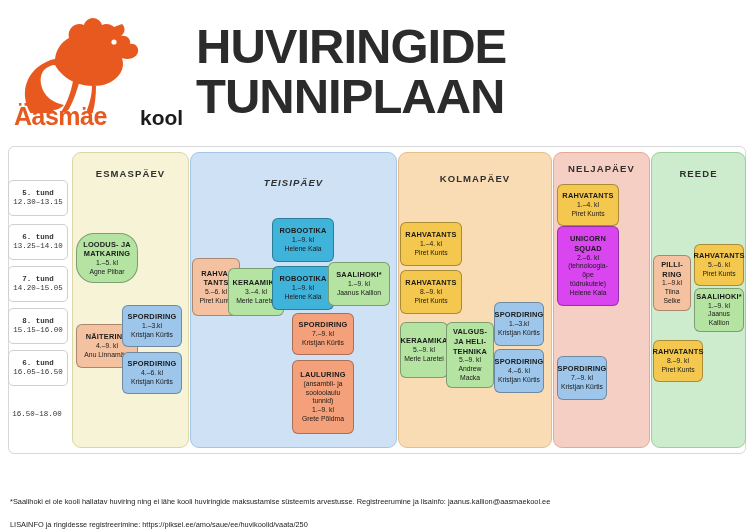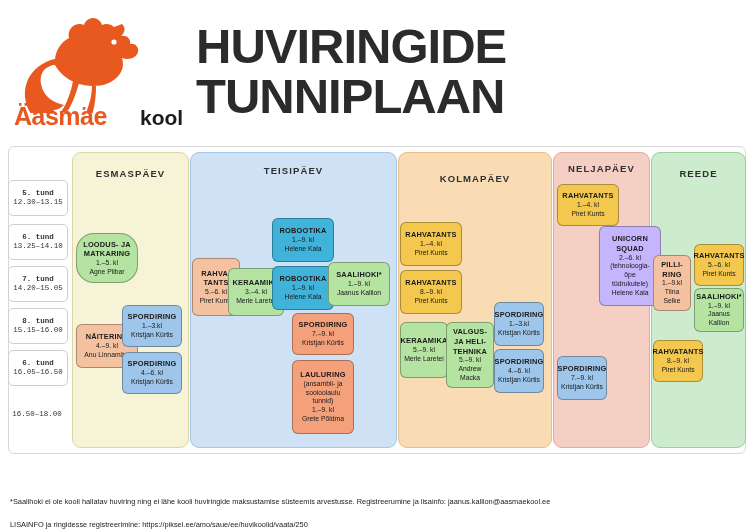--- a/index.html
+++ b/index.html
@@ -108,21 +108,21 @@
   <div class="title2">TUNNIPLAAN</div>
 
 
   <div class="frame"></div>
 
   <div class="panel" style="left:72px;top:152px;width:115px;height:294px;background:#f6f3d6;border:1px solid #ddd6a2;">
     <div class="panel-title" style="top:15px;">ESMASPÄEV</div>
   </div>
 
   <div class="panel" style="left:190px;top:152px;width:205px;height:294px;background:#cfe2f5;border:1px solid #a4c6e8;">
-    <div class="panel-title" style="top:12px;">TEISIPÄEV</div>
+    <div class="panel-title" style="top:24px;font-style:italic;">TEISIPÄEV</div>
   </div>
 
   <div class="panel" style="left:398px;top:152px;width:152px;height:294px;background:#f9dcb4;border:1px solid #e5bf8b;">
     <div class="panel-title" style="top:20px;">KOLMAPÄEV</div>
   </div>
 
   <div class="panel" style="left:553px;top:152px;width:95px;height:294px;background:#f6cfc4;border:1px solid #e2ab97;">
     <div class="panel-title" style="top:10px;">NELJAPÄEV</div>
   </div>
 
@@ -264,21 +264,21 @@
     <div class="d">7.–9. kl</div>
     <div class="d">Kristjan Kürtis</div>
   </div>
 
   <div class="card" style="left:557px;top:184px;width:62px;height:42px;background:#f4c84e;">
     <div class="n">RAHVATANTS</div>
     <div class="d">1.–4. kl</div>
     <div class="d">Piret Kunts</div>
   </div>
 
-  <div class="card" style="left:557px;top:226px;width:62px;height:80px;background:#c4b5fd;margin-left:42px;">
+  <div class="card" style="left:557px;top:226px;width:62px;height:80px;background:#d946ef;">
     <div class="n">UNICORN SQUAD</div>
     <div class="d">2.–6. kl</div>
     <div class="d">(tehnoloogia-</div>
     <div class="d">õpe</div>
     <div class="d">tüdrukutele)</div>
     <div class="d">Helene Kala</div>
   </div>
 
   <div class="card" style="left:653px;top:255px;width:38px;height:56px;background:#f4c2a1;">
     <div class="n">PILLI- RING</div>

